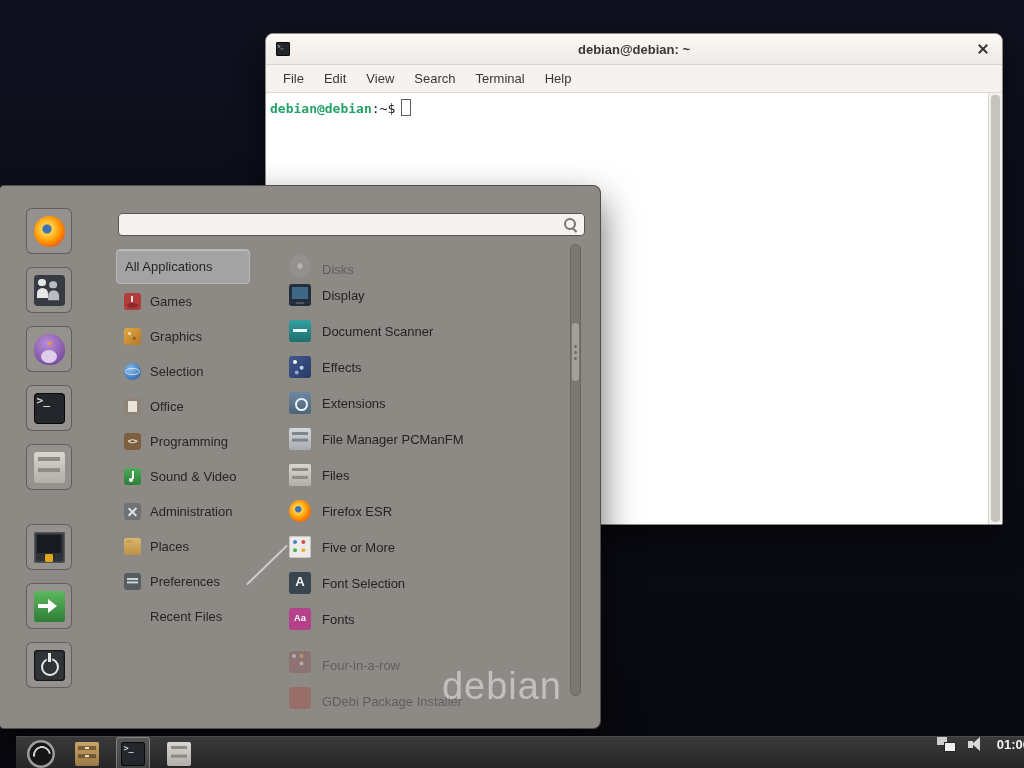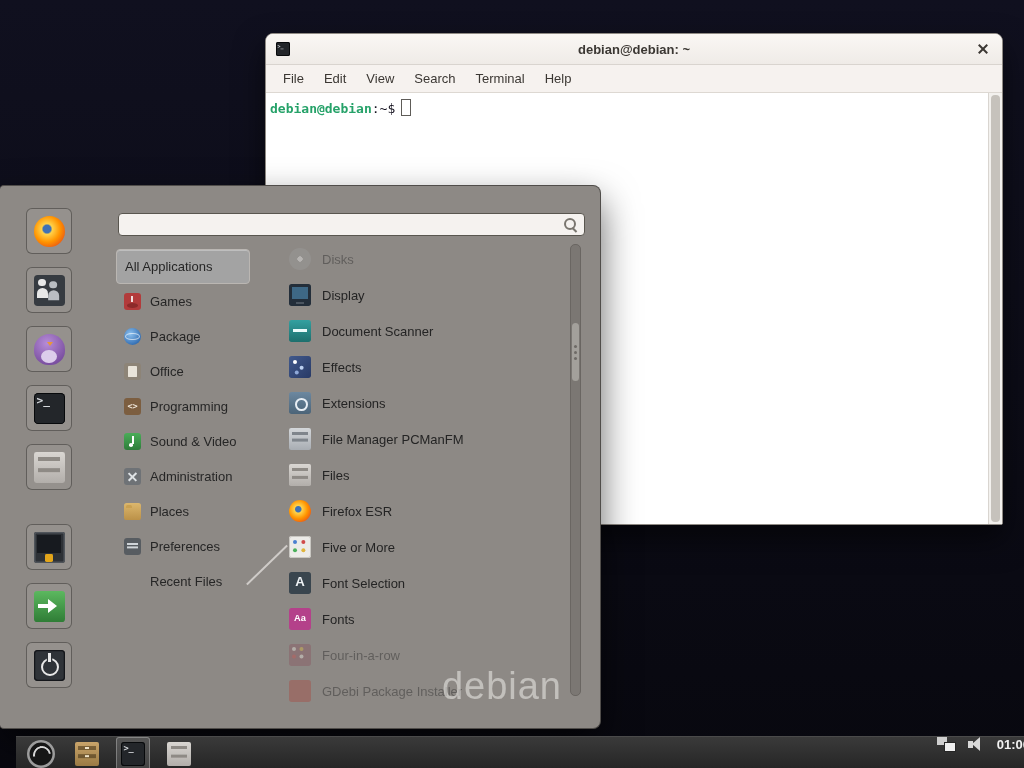--- a/index.html
+++ b/index.html
@@ -59,21 +59,21 @@
   .fav-btn .ic{width:31px;height:31px;font-size:31px;}
 
   .cat-col{position:absolute;left:116px;top:63px;width:134px;}
   .cat-row{height:35px;display:flex;align-items:center;gap:9px;padding:0 8px;
     border-radius:4px;font-size:13px;color:#262626;box-sizing:border-box;}
   .cat-row.selected{background:#a3a3a3;border:1px solid #bab6b2;box-shadow:inset 0 1px 0 rgba(255,255,255,.3);}
   .cat-row .ic{width:17px;height:17px;font-size:17px;}
 
   .app-col{position:absolute;left:285px;top:55px;width:282px;height:505px;overflow:hidden;}
   .app-row{height:36px;display:flex;align-items:center;gap:11px;padding:0 4px;font-size:13px;color:#242424;}
-  .app-row.dimmed{opacity:.42;}
+  .app-row.dimmed{opacity:.42;align-items:flex-end;}
   .app-row .ic{width:22px;height:22px;font-size:22px;}
 
   .menu-scrollbar{position:absolute;left:570px;top:58px;width:11px;height:452px;
     background:#7b7773;border:1px solid #6a6662;border-radius:5px;box-sizing:border-box;}
   .menu-thumb{position:absolute;left:1px;right:1px;top:78px;height:58px;background:#a3a09b;border-radius:4px;}
   .menu-thumb::before{content:"";position:absolute;left:50%;top:50%;width:3px;height:3px;margin:-1.5px 0 0 -1.5px;
     background:#6e6a66;border-radius:50%;box-shadow:0 -6px 0 #6e6a66,0 6px 0 #6e6a66;}
 
   .watermark{position:absolute;right:38px;bottom:20px;font-size:38px;
     color:rgba(238,236,233,.55);letter-spacing:1px;}
@@ -251,22 +251,26 @@
     </div>
     <div class="cat-col">
         <div class="cat-row selected">
           <span>All Applications</span>
         </div>
         <div class="cat-row">
           <span class="ic games-icon"></span>
           <span>Games</span>
         </div>
         <div class="cat-row">
+          <span class="ic graphics-icon"></span>
+          <span>Graphics</span>
+        </div>
+        <div class="cat-row">
           <span class="ic internet-icon"></span>
-          <span>Package</span>
+          <span>Selection</span>
         </div>
         <div class="cat-row">
           <span class="ic office-icon"></span>
           <span>Office</span>
         </div>
         <div class="cat-row">
           <span class="ic programming-icon"></span>
           <span>Programming</span>
         </div>
         <div class="cat-row">

